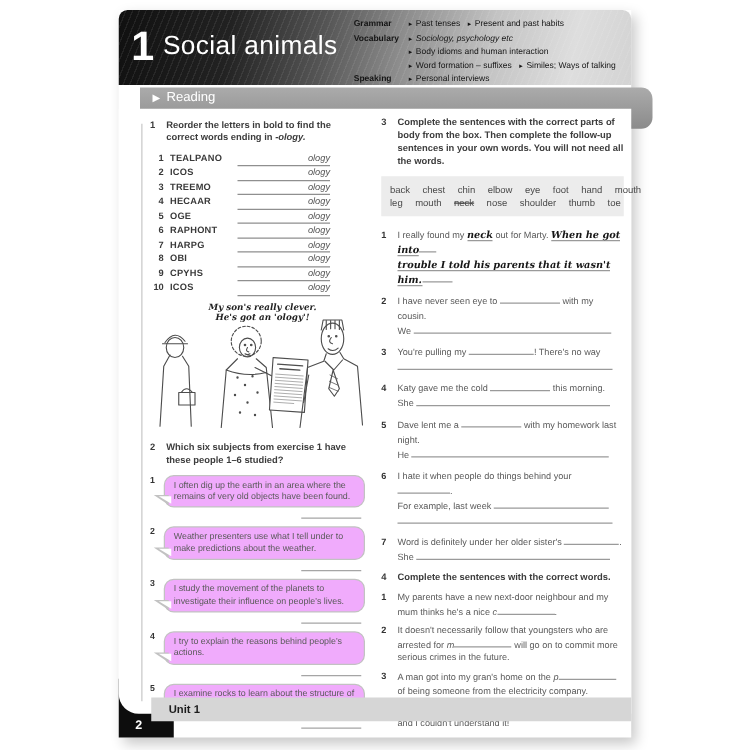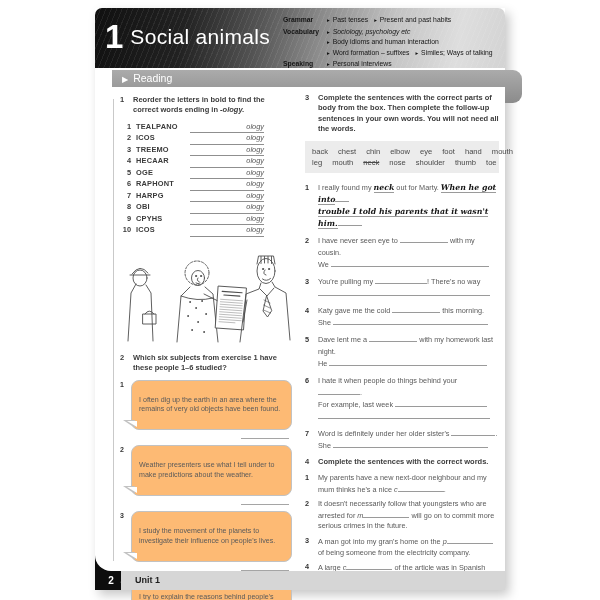--- a/index.html
+++ b/index.html
@@ -49,22 +49,22 @@
 
   
   .cartoon{position:relative;width:172px;height:102px;margin:5px 0 9px;}
   .cartoon svg{position:absolute;inset:0;}
   .caption{position:absolute;left:46px;top:0;width:88px;font-family:"DejaVu Serif",serif;font-style:italic;font-weight:bold;
     font-size:7px;line-height:8.4px;text-align:center;color:#222;}
 
   
   .bubble-row{display:flex;align-items:flex-start;}
   .b-num{width:11px;font-size:7px;font-weight:bold;color:#333;padding-top:1px;flex-shrink:0;}
-  .bubble{position:relative;display:inline-block;border:1px solid #c2c2c2;border-radius:8px;background:#fdba74;
-    padding:15px 7px;font-size:7.1px;line-height:9.4px;color:#5a5a5a;max-width:150px;}
+  .bubble{position:relative;display:inline-block;border:1px solid #c2c2c2;border-radius:8px;background:#f0abfc;
+    padding:3px 7px;font-size:7.1px;line-height:9.4px;color:#5a5a5a;max-width:150px;}
   .bubble::before{content:'';position:absolute;left:-9px;bottom:1px;border-style:solid;border-width:0 12px 8px 0;
     border-color:transparent #c2c2c2 transparent transparent;}
   .bubble::after{content:'';position:absolute;left:-5px;bottom:2px;border-style:solid;border-width:0 10px 6px 0;
     border-color:transparent #fff transparent transparent;}
   .ans-line{width:48px;height:5px;border-bottom:1px solid #a5a5a5;margin:3px 3px 6px auto;}
 
   
   .wordbox{background:#ececec;text-align:center;padding:5px 2px;margin:6px 0 9px;font-size:7.6px;color:#4a4a4a;}
   .wb-row{line-height:11px;}
   .wb-word{margin:0 5px;text-align:right;}
@@ -75,21 +75,21 @@
   .q .q-num{width:13px;font-weight:bold;color:#333;flex-shrink:0;}
   .q .q-body{flex:1;}
   .ex3 .q{line-height:12px;}
   .ex4 .q{line-height:10.6px;margin-bottom:4px;}
   .blank{display:inline-block;height:7px;border-bottom:1px solid #9a9a9a;}
   .hw{font-family:"DejaVu Serif",serif;font-style:italic;font-weight:bold;font-size:7.8px;color:#161616;}
   .hwu{border-bottom:1px solid #9a9a9a;}
   .hint{font-style:italic;}
 
   
-  .footer{position:absolute;left:26px;top:563px;width:384px;height:19px;background:#d6d6d6;}
+  .footer{position:absolute;left:26px;top:550px;width:384px;height:19px;background:#d6d6d6;}
   .pagenum{position:absolute;left:5px;top:563px;width:22px;height:19px;color:#fff;font-size:10px;font-weight:bold;
     text-align:center;line-height:19px;}
   .unitlabel{position:absolute;left:14px;top:0;font-size:9px;font-weight:bold;color:#1d1d1d;line-height:19px;}
 </style>
 </head>
 <body>
 
 <div class="stage">
  <div class="page">
 
@@ -231,20 +231,21 @@
             <path d="M145 28 q-3 4 1 5"></path>
             <path d="M142.5 37 q4 3 8 -0.5"></path>
             <path d="M141 41 l-2 6 l-13 5 l-6 48"></path>
             <path d="M152 40 l3 5 l11 6 l4 47"></path>
             <path d="M140 47 l7 7 l7 -8"></path>
             <path d="M146.5 54 l-3.5 15 l4.5 6 l4 -6 z"></path>
             <path d="M144 58 l6 3 M143.5 63 l6.5 3 M143.5 68 l7 3" stroke-width="0.6"></path>
             <path d="M127 58 l-4 22"></path>
           </g>
         </svg>
+        <div class="caption">My son's really clever. He's got an 'ology'!</div>
       </div>
 
       <div class="ex ex2">
         <div class="stem">
           <span class="n">2</span>
           <span class="txt">Which six subjects from exercise 1 have these people 1–6 studied?</span>
         </div>
         <div>
               <div class="bubble-row">
                 <span class="b-num">1</span>

